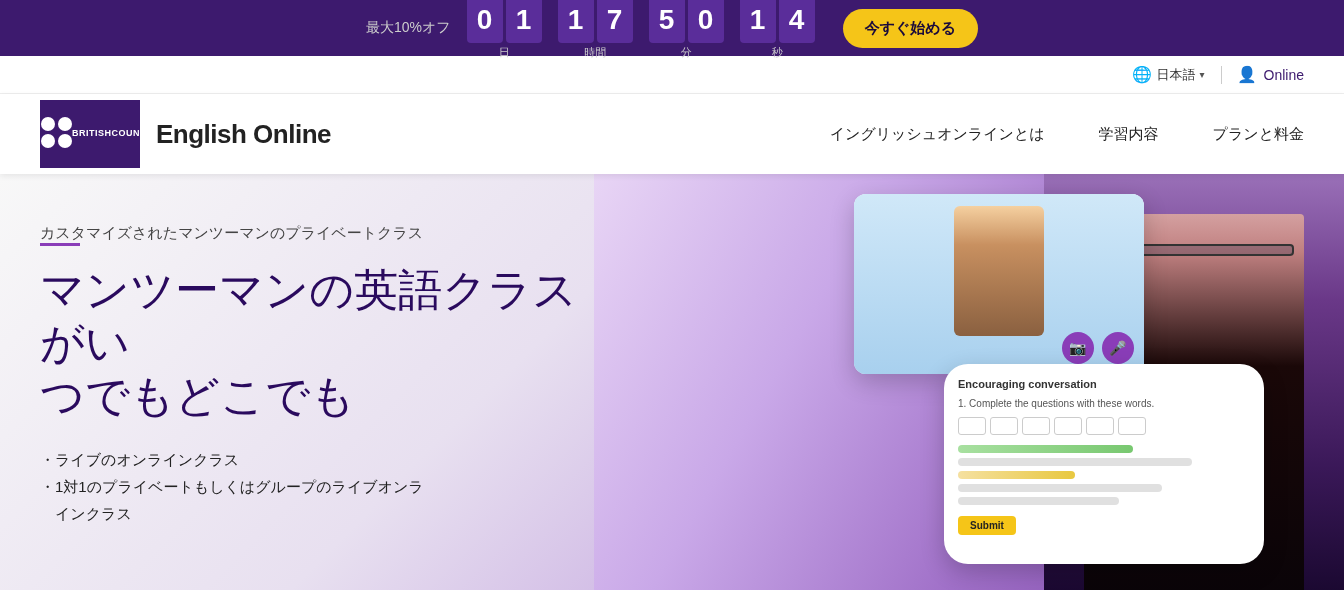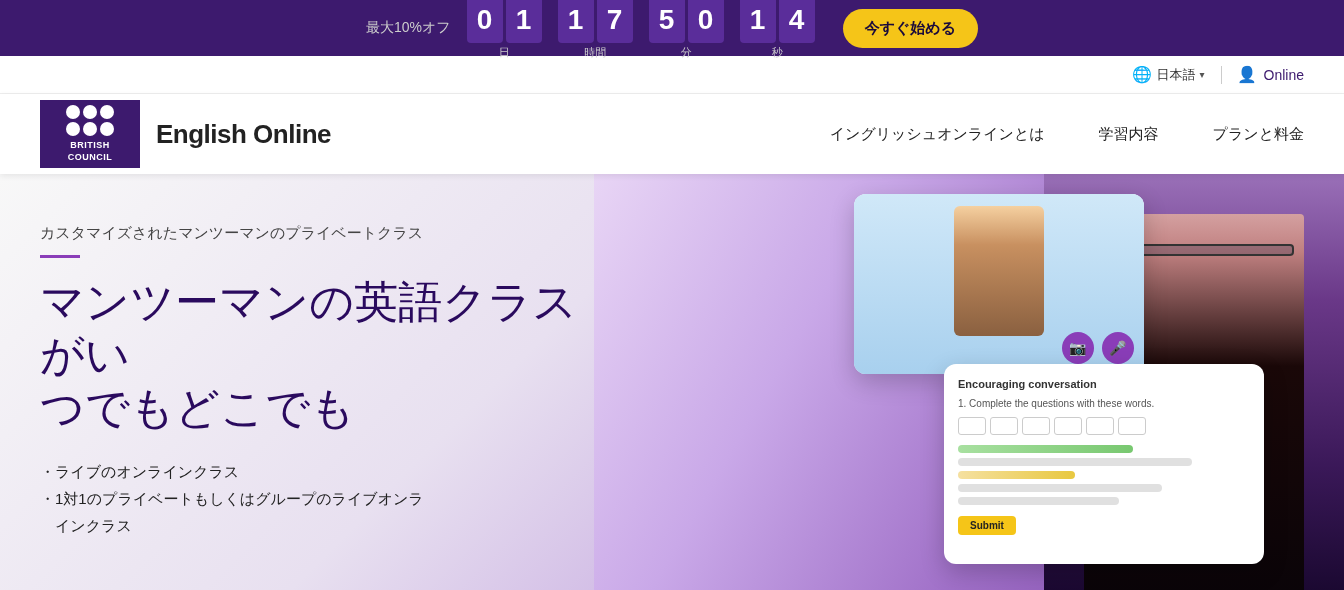--- a/index.html
+++ b/index.html
@@ -125,21 +125,20 @@
       display: flex;
       align-items: center;
       gap: 16px;
       text-decoration: none;
     }
     .bc-logo {
       background-color: #3d1a6e;
       width: 100px;
       height: 68px;
       display: flex;
-      flex-direction: column;
       align-items: center;
       justify-content: center;
     }
     .bc-dots {
       display: grid;
       grid-template-columns: repeat(3, 14px);
       grid-template-rows: repeat(2, 14px);
       gap: 3px;
       margin-bottom: 4px;
     }
@@ -197,21 +196,20 @@
     }
     .hero-content {
       position: relative;
       z-index: 2;
       padding: 50px 40px;
       max-width: 620px;
     }
     .hero-subtitle {
       font-size: 15px;
       color: #444;
-      margin-bottom: 12px;
     }
     .hero-divider {
       width: 40px;
       height: 3px;
       background: #8a3db8;
       margin-bottom: 18px;
     }
     .hero-title {
       font-size: 44px;
       font-weight: 400;
@@ -271,21 +269,21 @@
     }
 
     
     .exercise-card {
       position: absolute;
       bottom: 30px;
       right: 80px;
       width: 320px;
       height: 200px;
       background: white;
-      border-radius: 12px;
+      border-radius: 24px;
       overflow: hidden;
       box-shadow: 0 8px 24px rgba(0,0,0,0.2);
       z-index: 5;
       padding: 14px;
     }
     .exercise-title {
       font-size: 11px;
       font-weight: bold;
       color: #333;
       margin-bottom: 8px;

